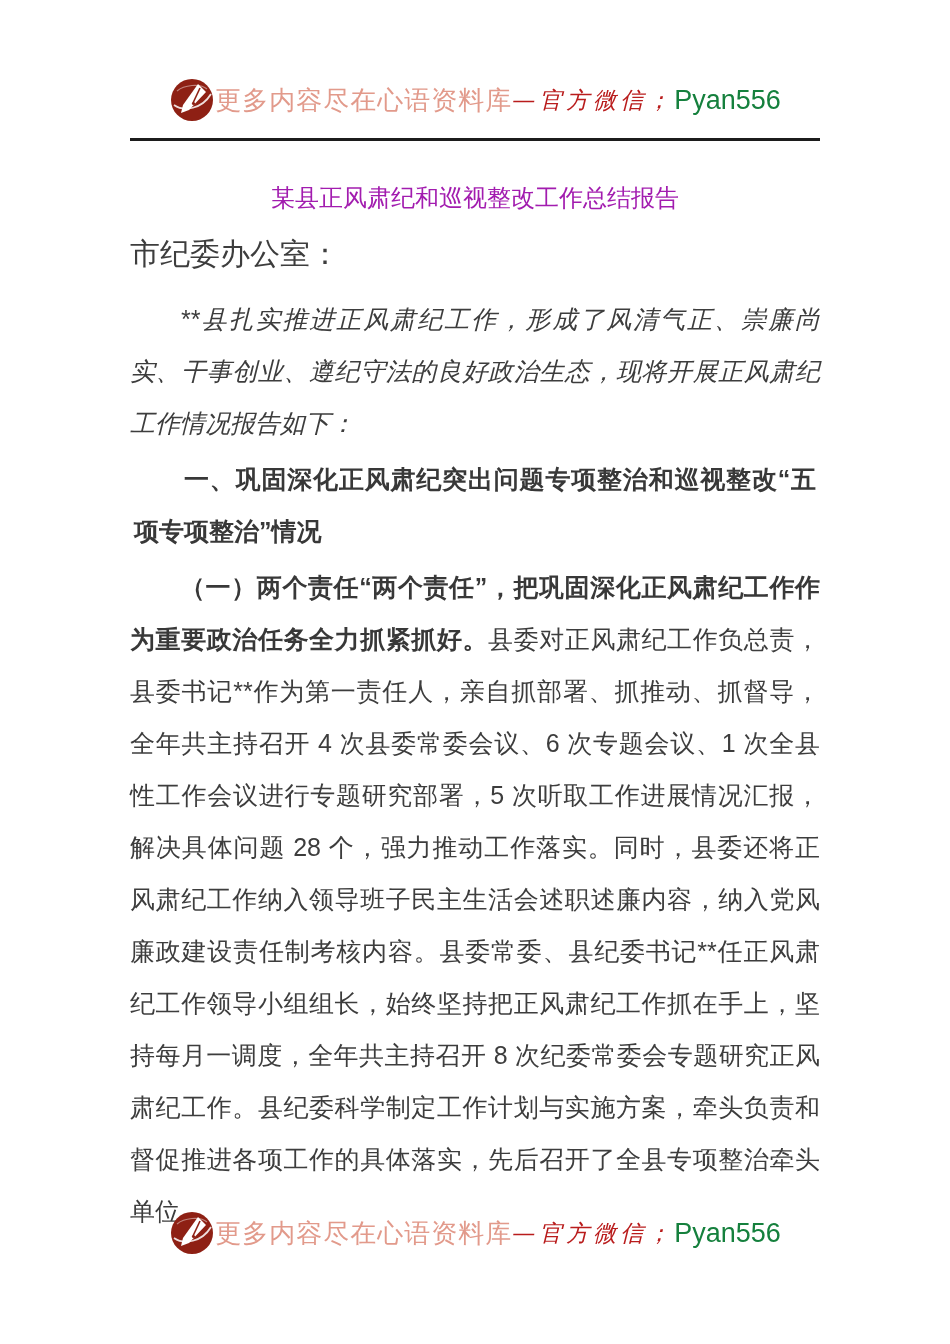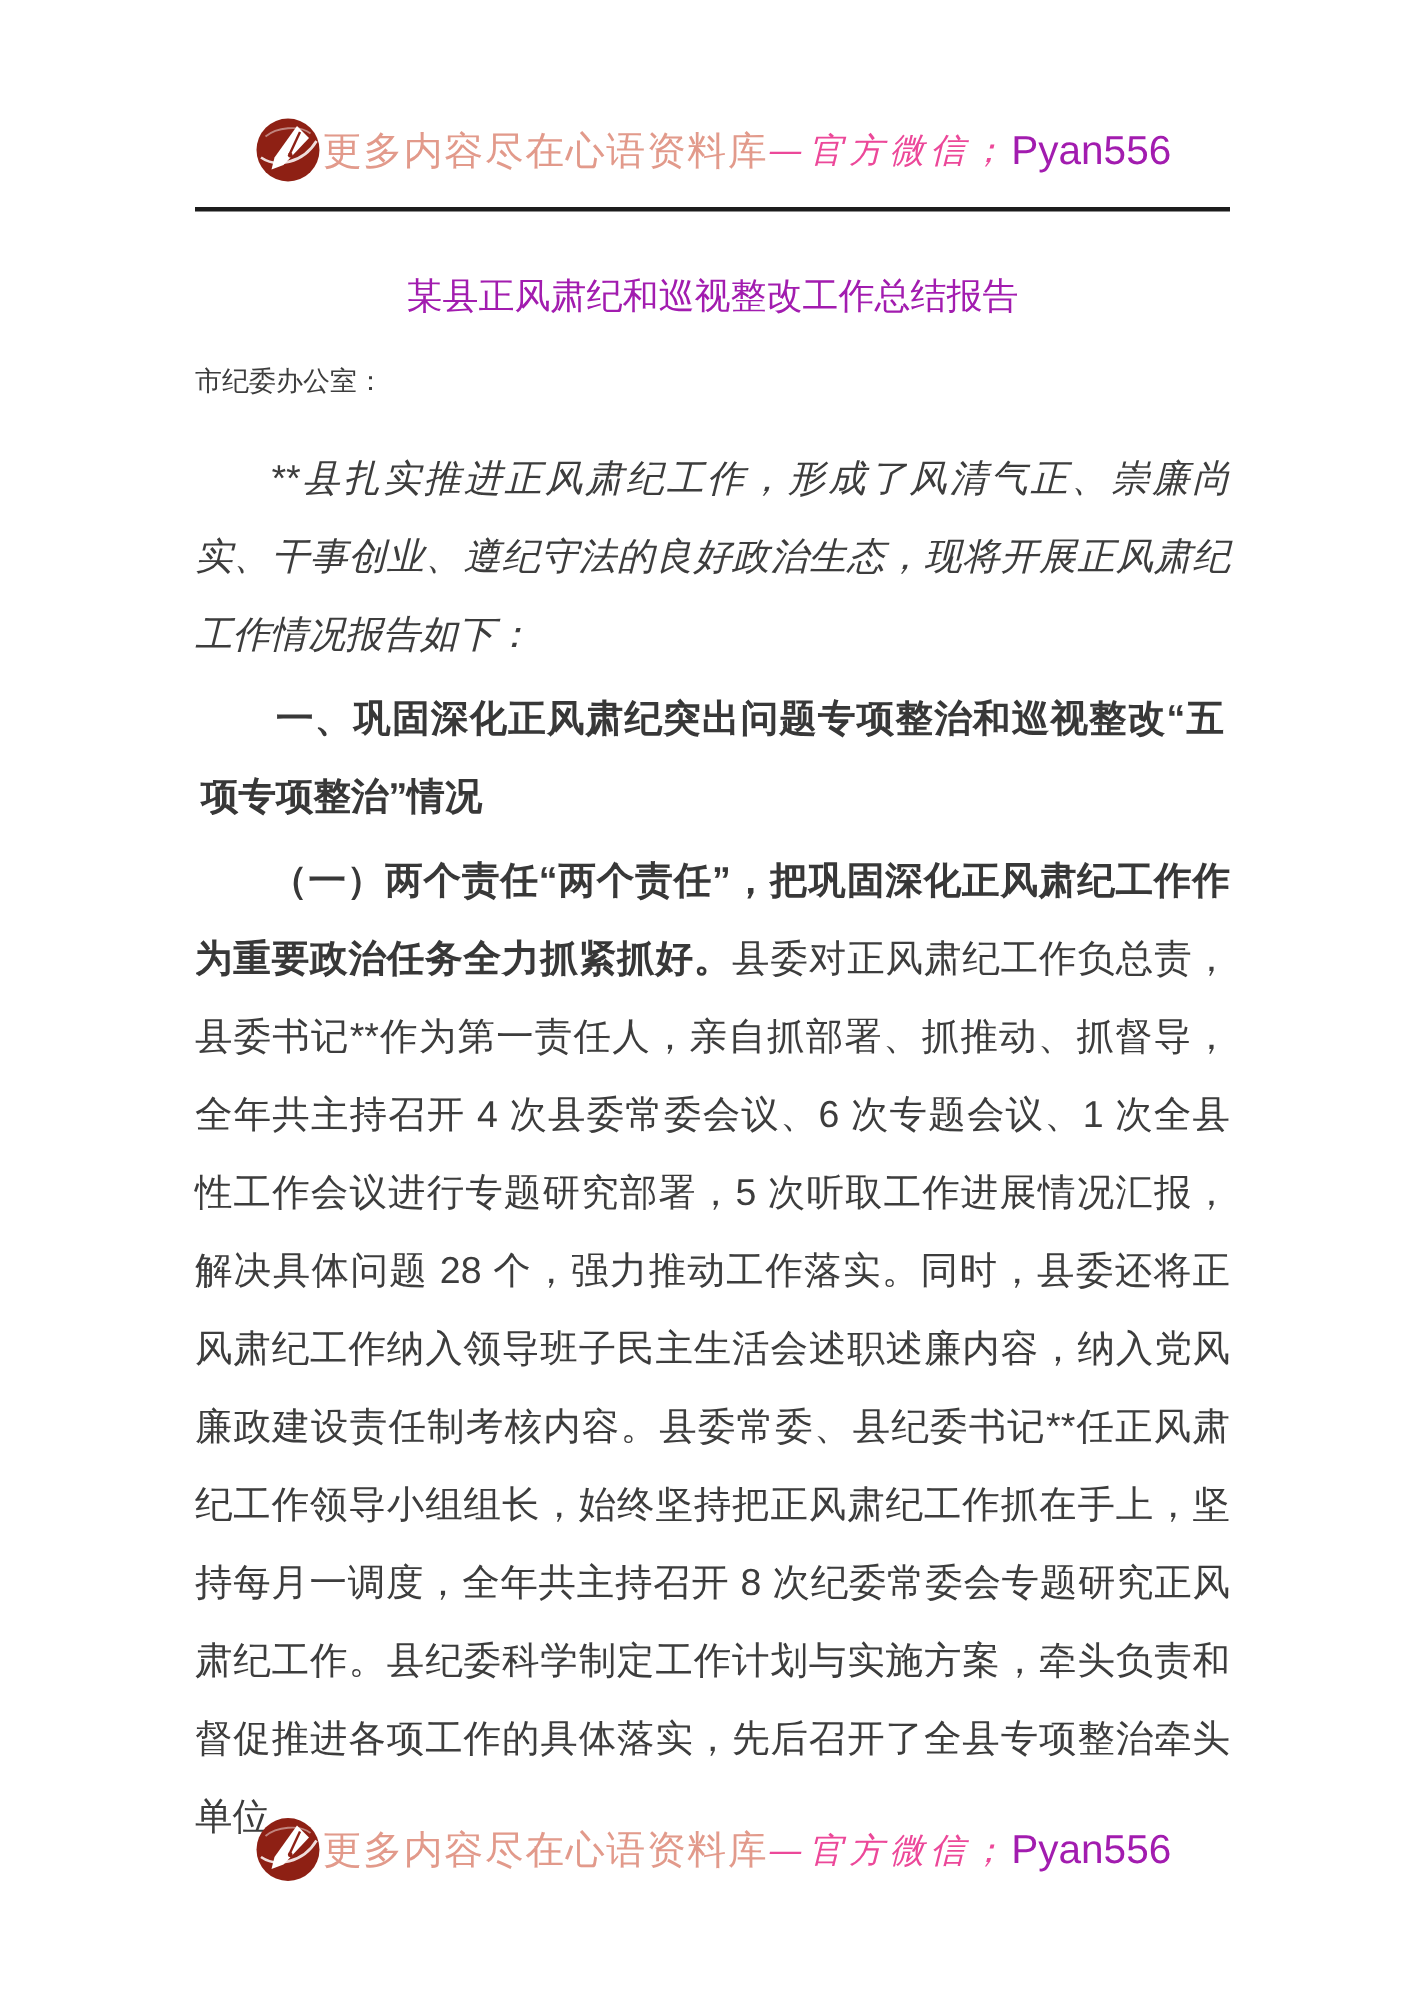--- a/index.html
+++ b/index.html
@@ -18,42 +18,42 @@
   }
   .brandbar.header{padding-top:77px;}
   .brandbar.footer{position:absolute;left:0;right:0;top:1210px;}
   .logo{width:46px;height:46px;flex:0 0 auto;display:inline-block;}
   .brand-main{
     font-family:"Liberation Serif",serif;
     font-size:26px;color:#e29a8b;letter-spacing:1px;white-space:nowrap;
   }
   .brand-script{
     font-family:"DejaVu Serif",serif;font-style:italic;
-    font-size:23px;color:#ec4899;letter-spacing:4px;white-space:nowrap;
+    font-size:23px;color:#b91c1c;letter-spacing:4px;white-space:nowrap;
   }
   .brand-id{
     font-family:"Liberation Sans",sans-serif;
-    font-size:27px;color:#a21caf;white-space:nowrap;
+    font-size:27px;color:#15803d;white-space:nowrap;
   }
   
   .rule{
     margin:15px 130px 0 130px;
     border-top:3px solid #1c1c1c;
     height:0;
   }
   
   .content{padding:0 130px;}
   .title{
     margin:40px 0 0 0;
     font-size:24px;font-weight:normal;
     line-height:34px;text-align:center;color:#a21caf;
   }
   .salutation{
     margin:13px 0 0 0;
-    font-size:18px;line-height:52px;
+    font-size:30px;line-height:52px;
   }
   p.body{
     margin:0;
     font-size:25px;line-height:52px;
     text-align:justify;text-indent:2em;
     word-break:break-all;
   }
   p.body.first{margin-top:13px;font-style:italic;}
   .bold,p.heading{font-weight:bold;color:#383838;}
   p.heading{margin:4px;font-size:25px;line-height:52px;text-align:justify;text-indent:2em;}

